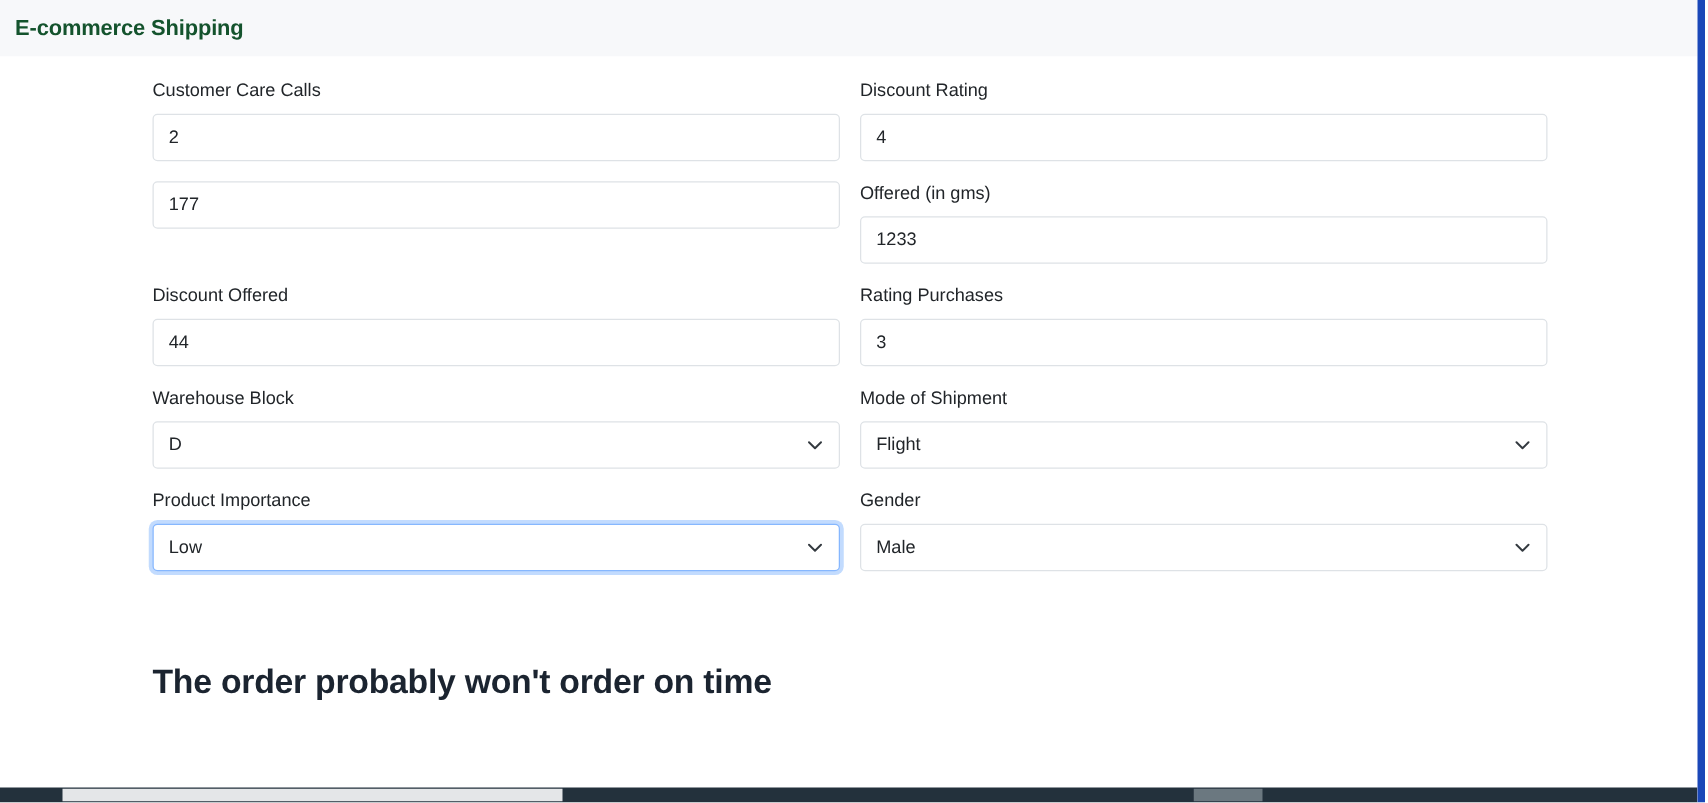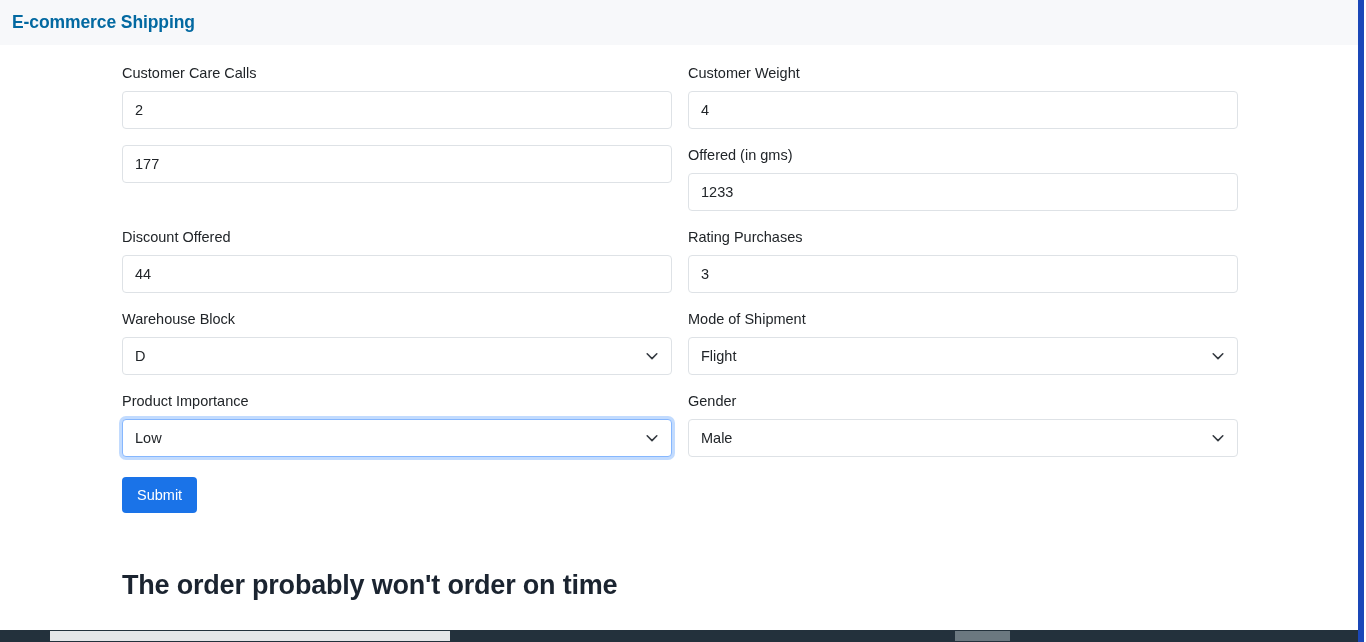--- a/index.html
+++ b/index.html
@@ -21,21 +21,21 @@
     height: 45px;
     background: #f7f8fa;
     display: flex;
     align-items: center;
     padding: 0 12px;
     box-sizing: border-box;
   }
   .app-title {
     font-size: 17.5px;
     font-weight: bold;
-    color: #0369a1;
+    color: #14532d;
     letter-spacing: -0.1px;
   }
 
   
   .page {
     padding: 0;
   }
   .form-grid {
     display: grid;
     grid-template-columns: 550px 550px;
@@ -181,21 +181,21 @@
 </div>
 
 <div class="page">
 
   <form class="form-grid" id="form-grid">
       <div class="field">
         <label class="field-label">Customer Care Calls</label>
         <input type="text" class="control" value="2" style="">
       </div>
       <div class="field">
-        <label class="field-label">Customer Weight</label>
+        <label class="field-label">Discount Rating</label>
         <input type="text" class="control" value="4" style="">
       </div>
       <div class="field">
         <input type="text" class="control" value="177" style="">
       </div>
       <div class="field">
         <label class="field-label">Offered (in gms)</label>
         <input type="text" class="control" value="1233" style="">
       </div>
       <div class="field">
@@ -245,23 +245,20 @@
           <input class="control" readonly="readonly" value="Male" style="">
           <span class="chevron">
             <svg width="14" height="14" viewBox="0 0 16 16" aria-hidden="true">
               <path d="M2.5 5.5 L8 11 L13.5 5.5" fill="none" stroke="#343a40" stroke-width="1.8" stroke-linecap="round" stroke-linejoin="round"></path>
             </svg>
           </span>
         </div>
       </div>
     </form>
 
-  <div class="submit-row">
-    <button type="button" class="btn-submit">Submit</button>
-  </div>
 
   <div class="result">
     <h1 class="result-heading">The order probably won't order on time</h1>
   </div>
 </div>
 
 <div class="h-scrollbar">
   <div class="h-scroll-thumb"></div>
   <div class="h-scroll-thumb2"></div>
 </div>

